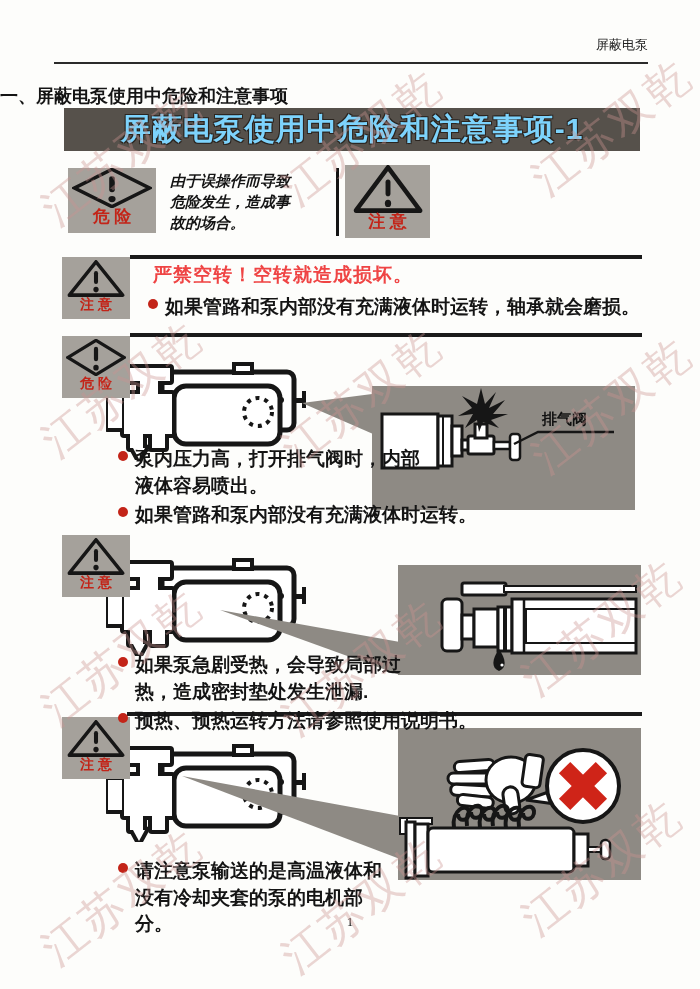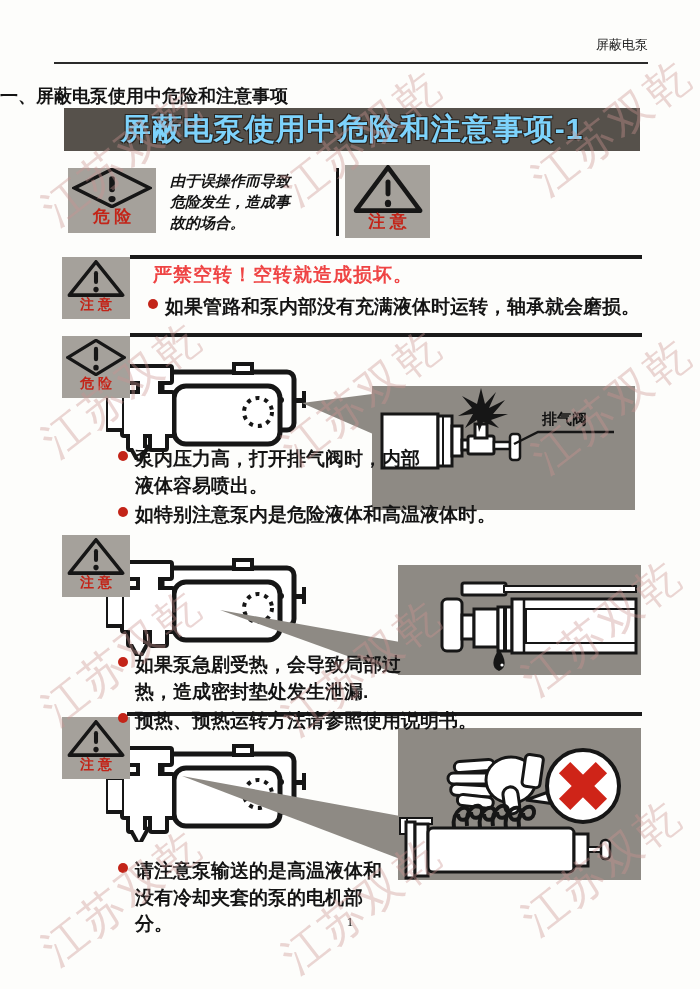--- a/index.html
+++ b/index.html
@@ -163,21 +163,21 @@
       <rect x="103" y="38" width="12" height="14" fill="#fff" stroke="#161616" stroke-width="3"></rect>
       <polygon fill="#161616" points="109,2 113,18 124,6 117,22 133,14 121,28 136,28 119,34 127,42 111,36 107,46 105,34 93,42 101,28 86,30 100,22 90,10 105,18"></polygon>
       <rect x="122" y="56" width="16" height="7" fill="#fff" stroke="#161616" stroke-width="2.5"></rect>
       <rect x="138" y="48" width="10" height="26" rx="3" fill="#fff" stroke="#161616" stroke-width="2.5"></rect>
       <polyline points="142,58 166,46 242,46" fill="none" stroke="#161616" stroke-width="2.5"></polyline>
     </svg>
     <span class="callout" style="left:170px;top:24px">排气阀</span>
   </div>
   <ul class="bullets" style="left:118px;top:446px">
     <li class="w19"><span class="dot"></span><span>泵内压力高，打开排气阀时，内部液体容易喷出。</span></li>
-    <li><span class="dot"></span><span>如特别注意泵内是危险液体和高温液体时。</span></li>
+    <li><span class="dot"></span><span>如果管路和泵内部没有充满液体时运转。</span></li>
   </ul>
 
   <div class="iconbox" style="left:62px;top:535px;width:68px;height:62px">
     <svg width="58" height="37" viewBox="0 0 100 60" preserveAspectRatio="none">
         <use href="#tmark"></use>
       </svg>
     <span class="lbl sec-lbl">注 意</span>
   </div>
   <svg class="pump" style="left:106px;top:556px" width="200" height="100" viewBox="0 0 200 100">
       <use href="#pump"></use>

